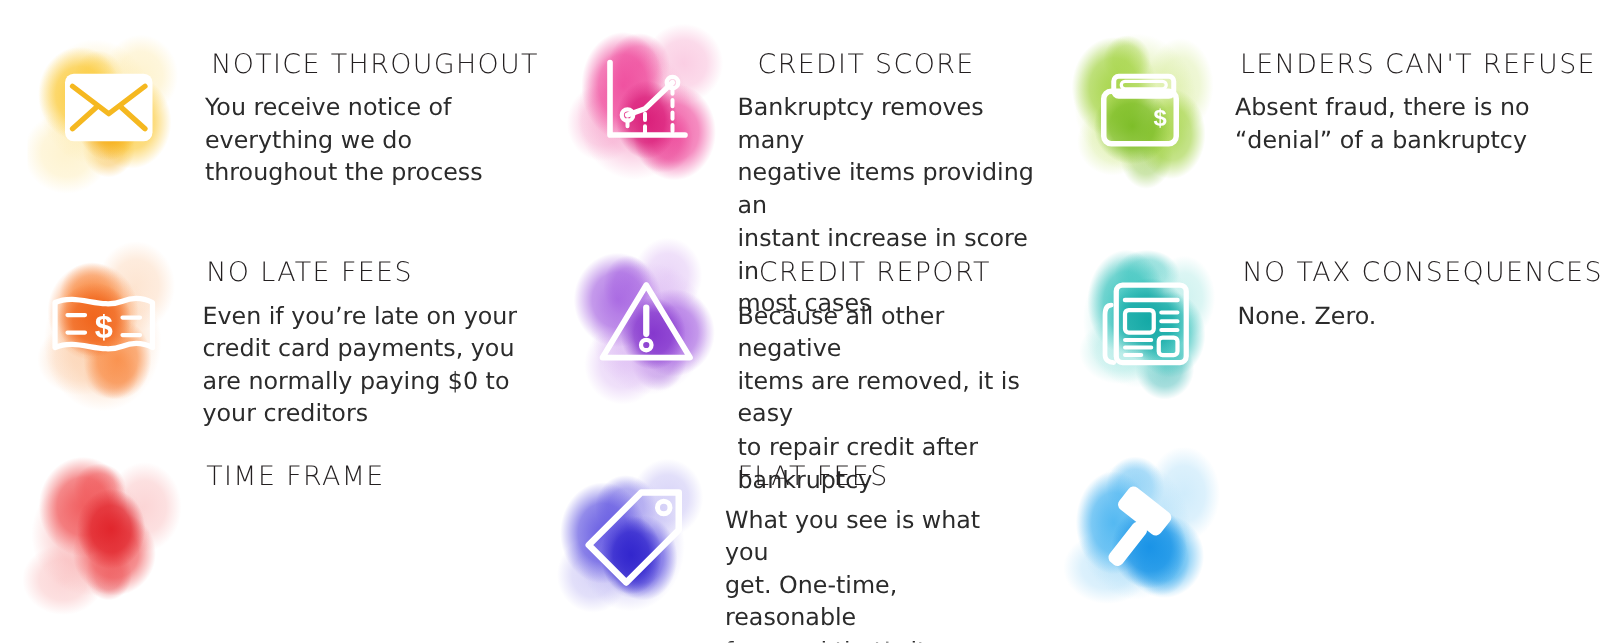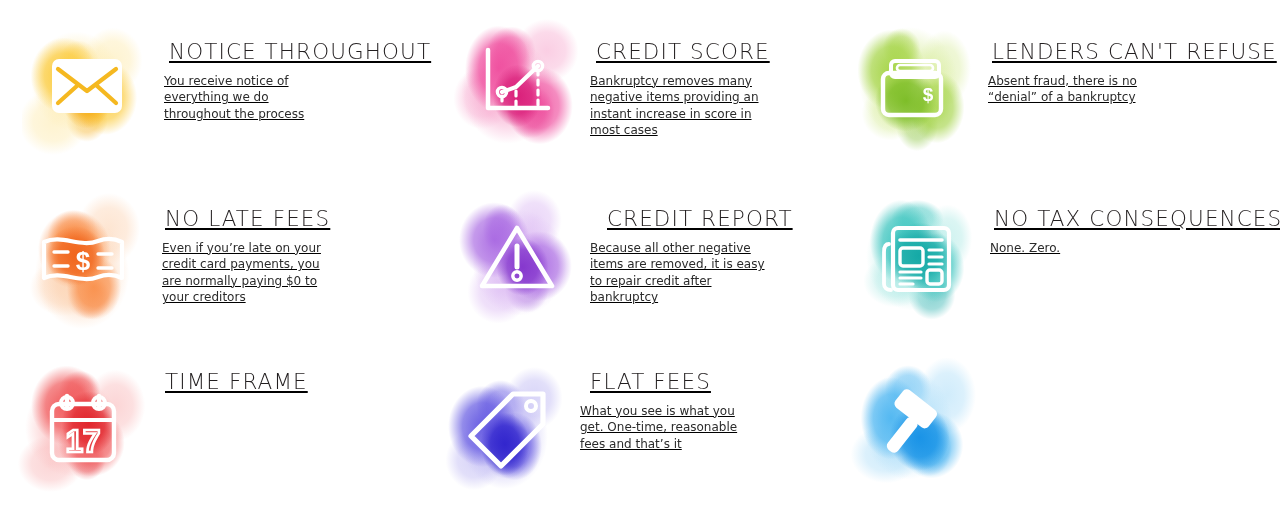--- a/index.html
+++ b/index.html
@@ -8,21 +8,20 @@
     width: 1280px; height: 514px;
     background: #ffffff;
     font-family: "Liberation Sans", sans-serif;
     overflow: hidden;
   }
   #grid {
     width: 1280px; height: 500px;
     display: grid;
     grid-template-columns: 430px 410px 440px;
     grid-template-rows: 175px 165px 174px;
-    text-decoration: underline;
   }
   .cell { position: relative; display: flex; align-items: flex-start; }
   .icon-wrap {
     position: relative;
     width: 130px; height: 140px;
     flex: 0 0 130px;
     display: flex; align-items: center; justify-content: center;
   }
   .blob {
     position: absolute; inset: 0;
@@ -36,35 +35,35 @@
     font-weight: 300;
     font-size: 21.5px;
     letter-spacing: 1.1px;
     color: #231f20;
     white-space: nowrap;
     line-height: 1.1;
     margin: 0 0 9px 0;
   }
   .body {
     font-family: "DejaVu Sans", sans-serif;
-    font-size: 12px;
+    font-size: 19px;
     line-height: 1.38;
     color: #2b2b2b;
     margin: 0;
     white-space: pre-line;
   }
 
   
   .c1 .icon-wrap { margin: 18px 0 0 22px; }
   .c1 .txt { margin: 36px 0 0 12px; }
   .c1 .heading { margin-left: 5px; }
 
   .c2 .icon-wrap { margin: 14px 0 0 22px; }
   .c2 .txt { margin: 36px 0 0 8px; }
-  .c2 .heading { margin-left: 6px; }
+  .c2 .heading { margin-left: 16px; }
 
   .c3 .icon-wrap { margin: 20px 0 0 10px; }
   .c3 .txt { margin: 36px 0 0 8px; }
   .c3 .heading { margin-left: 4px; }
 
   .c4 .icon-wrap { margin: 18px 0 0 18px; }
   .c4 .txt { margin: 28px 0 0 14px; }
   .c4 .heading { margin-left: 3px; }
 
   .c5 .icon-wrap { margin: 14px 0 0 22px; }
@@ -190,28 +189,20 @@
           </svg></div>
       </div>
       <div class="txt">
         <div class="heading">NO TAX CONSEQUENCES</div>
         <div class="body">None. Zero.</div>
       </div>
     </div>
     <div class="cell c7">
       <div class="icon-wrap">
         <div class="blob" style="background-image: radial-gradient(29.2% 31.7% at 54.5% 45.1%, rgba(224, 34, 41, 0.95) 0%, rgba(224, 34, 41, 0.714) 42%, rgba(224, 34, 41, 0) 72%), radial-gradient(37.9% 39.4% at 37.3% 32.3%, rgba(239, 75, 77, 0.85) 0%, rgba(239, 75, 77, 0.635) 42%, rgba(239, 75, 77, 0) 72%), radial-gradient(35.5% 33.6% at 56.5% 59%, rgba(239, 75, 77, 0.8) 0%, rgba(239, 75, 77, 0.6) 42%, rgba(239, 75, 77, 0) 72%), radial-gradient(50.5% 48.6% at 41.9% 48.3%, rgba(249, 179, 180, 0.72) 0%, rgba(249, 179, 180, 0.54) 42%, rgba(249, 179, 180, 0) 72%), radial-gradient(35% 28% at 25.1% 74.1%, rgba(249, 179, 180, 0.55) 0%, rgba(249, 179, 180, 0.41) 42%, rgba(249, 179, 180, 0) 72%), radial-gradient(31.9% 35.6% at 74.9% 32.6%, rgba(249, 179, 180, 0.55) 0%, rgba(249, 179, 180, 0.41) 42%, rgba(249, 179, 180, 0) 72%), radial-gradient(22.4% 19.6% at 47.5% 21.8%, rgba(239, 75, 77, 0.6) 0%, rgba(239, 75, 77, 0.45) 42%, rgba(239, 75, 77, 0) 72%), radial-gradient(19.9% 20.6% at 53% 71%, rgba(224, 34, 41, 0.5) 0%, rgba(224, 34, 41, 0.376) 42%, rgba(224, 34, 41, 0) 72%);"></div>
-        <div class="glyph"><svg width="74" height="76" viewBox="0 0 74 76">
-            <path d="M21 6 L21 16 M53 6 L53 16" stroke="#fff" stroke-width="4.4" stroke-linecap="round"></path>
-            <circle cx="21" cy="13" r="6" fill="none" stroke="#fff" stroke-width="4"></circle>
-            <circle cx="53" cy="13" r="6" fill="none" stroke="#fff" stroke-width="4"></circle>
-            <rect x="6" y="14" width="62" height="56" rx="7" fill="none" stroke="#fff" stroke-width="4.4"></rect>
-            <path d="M6 30 L68 30" stroke="#fff" stroke-width="4"></path>
-            <text x="37" y="62" font-family="Liberation Sans, sans-serif" font-size="31" font-weight="bold" fill="none" stroke="#fff" stroke-width="2.6" text-anchor="middle">17</text>
-          </svg></div>
       </div>
       <div class="txt">
         <div class="heading">TIME FRAME</div>
       </div>
     </div>
     <div class="cell c8">
       <div class="icon-wrap">
         <div class="blob" style="background-image: radial-gradient(26.2% 31.2% at 48.4% 58.6%, rgba(47, 35, 204, 0.95) 0%, rgba(47, 35, 204, 0.714) 42%, rgba(47, 35, 204, 0) 72%), radial-gradient(36.6% 40.2% at 31.1% 46%, rgba(87, 75, 223, 0.85) 0%, rgba(87, 75, 223, 0.635) 42%, rgba(87, 75, 223, 0) 72%), radial-gradient(29.1% 33.7% at 55.9% 60.3%, rgba(87, 75, 223, 0.8) 0%, rgba(87, 75, 223, 0.6) 42%, rgba(87, 75, 223, 0) 72%), radial-gradient(46.6% 52.3% at 47.8% 53.1%, rgba(185, 178, 242, 0.72) 0%, rgba(185, 178, 242, 0.54) 42%, rgba(185, 178, 242, 0) 72%), radial-gradient(30.7% 29.9% at 24.9% 70%, rgba(185, 178, 242, 0.55) 0%, rgba(185, 178, 242, 0.41) 42%, rgba(185, 178, 242, 0) 72%), radial-gradient(30.5% 30.9% at 70.8% 25.8%, rgba(185, 178, 242, 0.55) 0%, rgba(185, 178, 242, 0.41) 42%, rgba(185, 178, 242, 0) 72%), radial-gradient(26.2% 25.8% at 45.1% 31.5%, rgba(87, 75, 223, 0.6) 0%, rgba(87, 75, 223, 0.45) 42%, rgba(87, 75, 223, 0) 72%), radial-gradient(25% 25.6% at 49.5% 64.9%, rgba(47, 35, 204, 0.5) 0%, rgba(47, 35, 204, 0.376) 42%, rgba(47, 35, 204, 0) 72%);"></div>
         <div class="glyph"><svg width="88" height="84" viewBox="0 0 88 84">
             <path d="M50 6 L80 6 L80 36 L38 78 L8 48 Z" fill="none" stroke="#fff" stroke-width="5.2" stroke-linejoin="round"></path>

